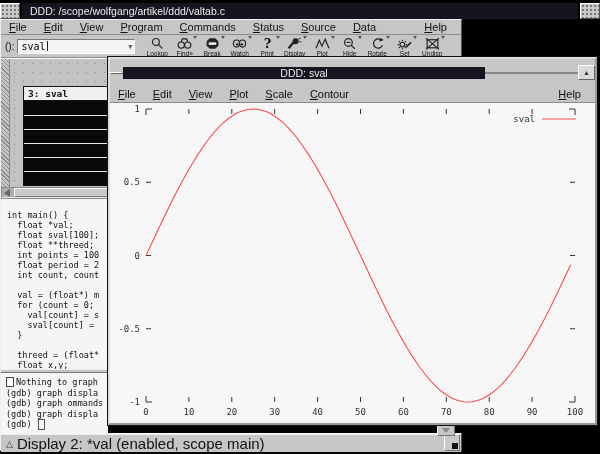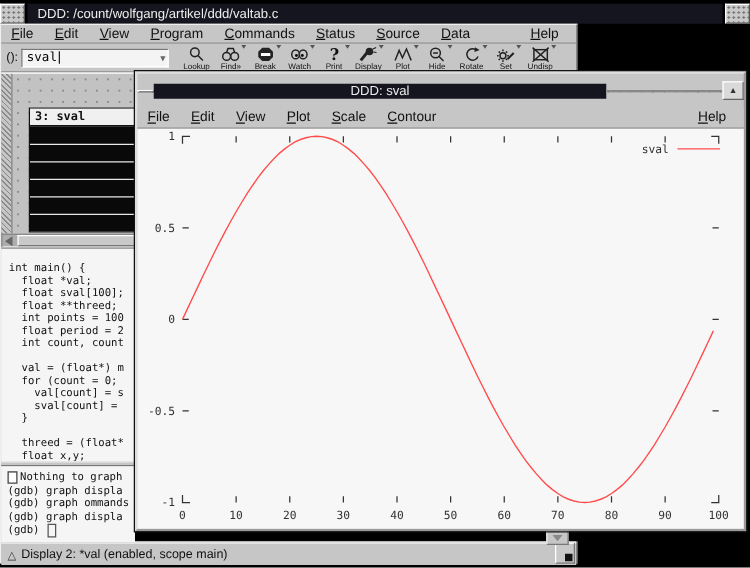--- a/index.html
+++ b/index.html
@@ -46,21 +46,21 @@
   #source-pane{position:absolute;left:0;top:178px;width:100%;height:171px;background:#f5f5f5;border-top:1px solid #888;box-sizing:border-box;padding:11px 0 0 6px;overflow:hidden;}
   .codeline{font-family:"DejaVu Sans Mono",monospace;font-size:8.5px;line-height:10px;color:#111;white-space:pre;}
   #sash{position:absolute;left:0;top:349px;width:100%;height:4px;background:#c6c6c6;border-top:1px solid #eee;border-bottom:1px solid #777;box-sizing:border-box;}
   #console-pane{position:absolute;left:0;top:353px;width:100%;height:61px;background:#f5f5f5;box-sizing:border-box;padding:4px 0 0 5px;overflow:hidden;}
   .conline{font-family:"DejaVu Sans Mono",monospace;font-size:8.5px;line-height:10.5px;color:#111;white-space:pre;display:flex;align-items:center;}
   #msg-icon{display:inline-block;width:6px;height:8px;border:1px solid #444;margin-right:2px;background:linear-gradient(#fff 0 0) ,repeating-linear-gradient(#fff 0 1.5px,#888 1.5px 2.5px);}
   #console-caret{display:inline-block;width:5px;height:9px;border:1px solid #555;margin-left:1px;}
   
   #statusbar{position:absolute;left:0;top:414px;width:100%;height:18px;background:#c6c6c6;border-top:1px solid #eee;box-sizing:border-box;display:flex;align-items:center;}
   #status-tri{font-size:9px;color:#333;margin:0 4px 0 5px;}
-  #status-text{font-size:10px;color:#111;white-space:nowrap;}
+  #status-text{font-size:15px;color:#111;white-space:nowrap;}
   #resize-grip{position:absolute;right:1px;bottom:1px;width:14px;height:15px;background:#c9c9c9;border:1px solid #777;border-top-color:#fff;border-left-color:#fff;}
   #resize-grip::after{content:"";position:absolute;right:1px;bottom:1px;width:6px;height:6px;background:#111;}
   
   #shadow-band{position:absolute;left:108px;top:423px;width:492px;height:10px;background:#000;z-index:5;}
   #scroll-frag{position:absolute;left:437px;top:424px;width:18px;height:12px;background:#c6c6c6;border:1px solid #777;border-top-color:#eee;border-left-color:#eee;z-index:6;display:flex;align-items:center;justify-content:center;box-sizing:border-box;}
   #scroll-frag span{width:0;height:0;border-left:4px solid transparent;border-right:4px solid transparent;border-top:5px solid #888;}
   
   #plot-window{left:108px;top:57px;width:489px;height:368px;background:#c6c6c6;border:2px solid #9a9a9a;border-top-color:#dedede;border-left-color:#dedede;outline:1px solid #111;z-index:10;display:flex;flex-direction:column;}
   #plot-titlebar{height:27px;display:flex;align-items:center;}
   #plot-tbtn-left{width:13px;background:#d9d9d9;border:1px solid #666;border-top-color:#fff;border-left-color:#fff;box-sizing:border-box;}
@@ -71,21 +71,21 @@
   #plot-canvas{flex:1;background:#f7f7f7;position:relative;overflow:hidden;}
   #plot-svg{position:absolute;left:0;top:0;}
   .axis-label{font-family:"DejaVu Sans Mono",monospace;font-size:9px;fill:#333;}
 </style>
 </head>
 <body>
 
 <div class="tbar" style="left:0;top:3px;width:600px;height:16px;">
   <span class="twm-btn" style="margin-right:2px;"></span>
   <span class="tbar-dark">
-      <span style="margin-left:8px;">DDD: /count/wolfgang/artikel/ddd/valtab.c</span>
+      <span style="margin-left:8px;">DDD: /scope/wolfgang/artikel/ddd/valtab.c</span>
     </span>
   <span class="twm-btn" style="margin-left:2px;"></span>
 </div>
 
 <div class="win" id="main-window">
   <div class="menubar" id="main-menubar">
       <span class="mi"><u>F</u>ile</span>
       <span class="mi"><u>E</u>dit</span>
       <span class="mi"><u>V</u>iew</span>
       <span class="mi"><u>P</u>rogram</span>

